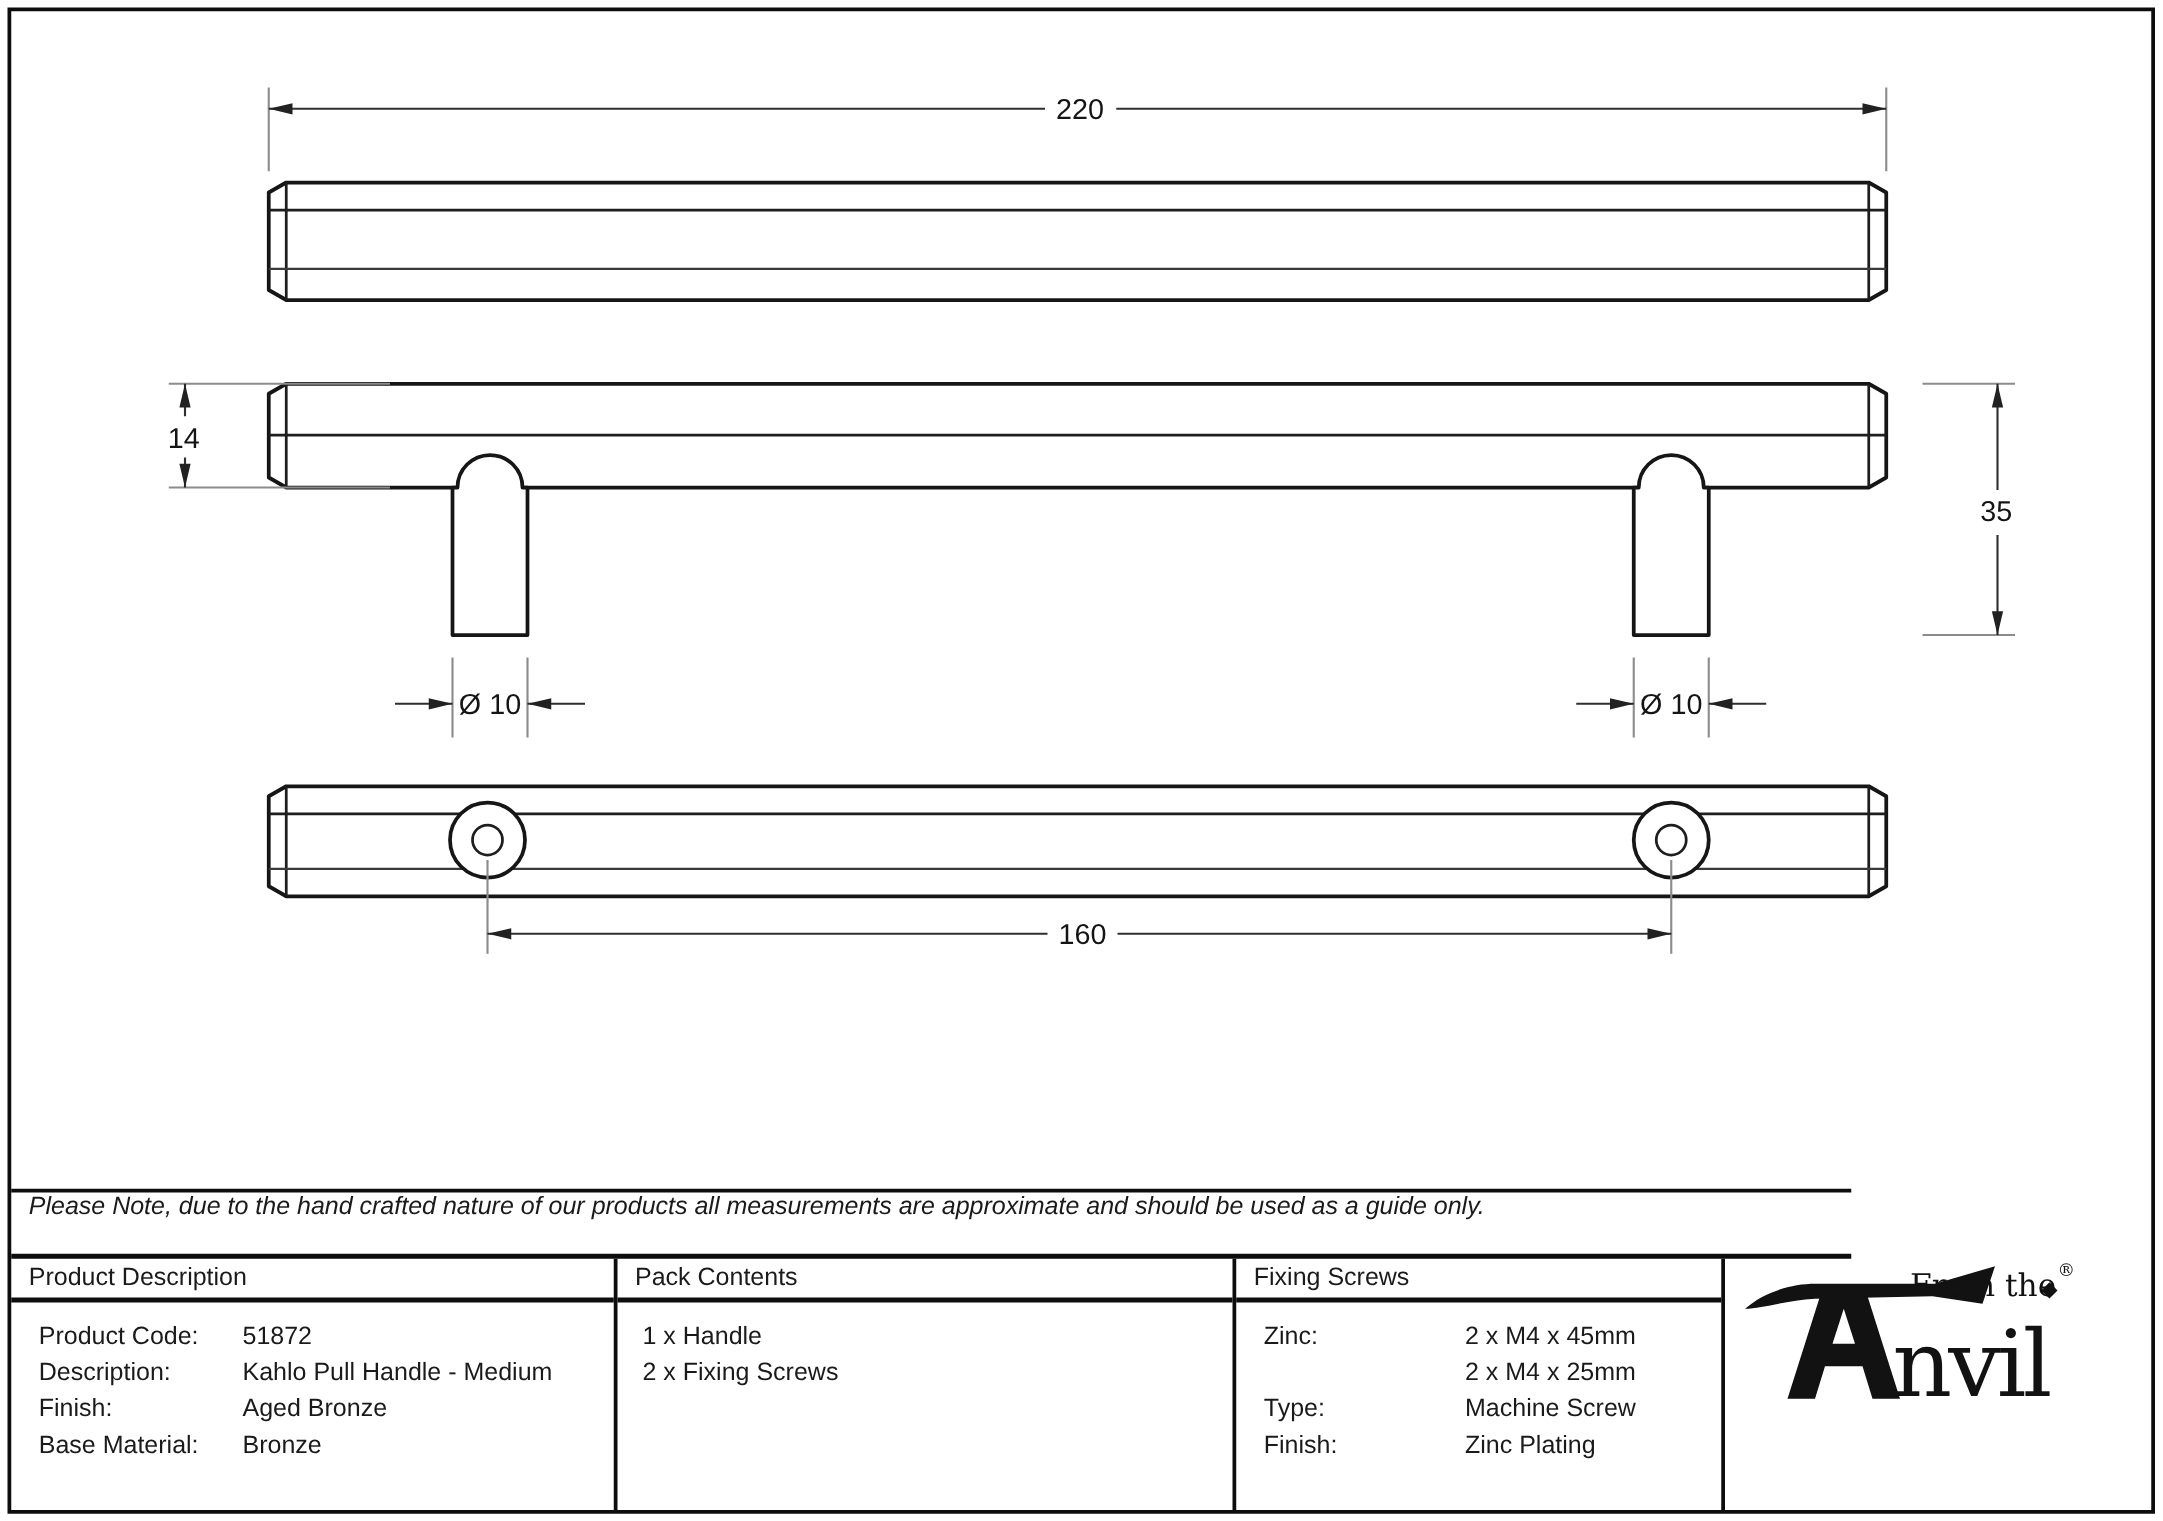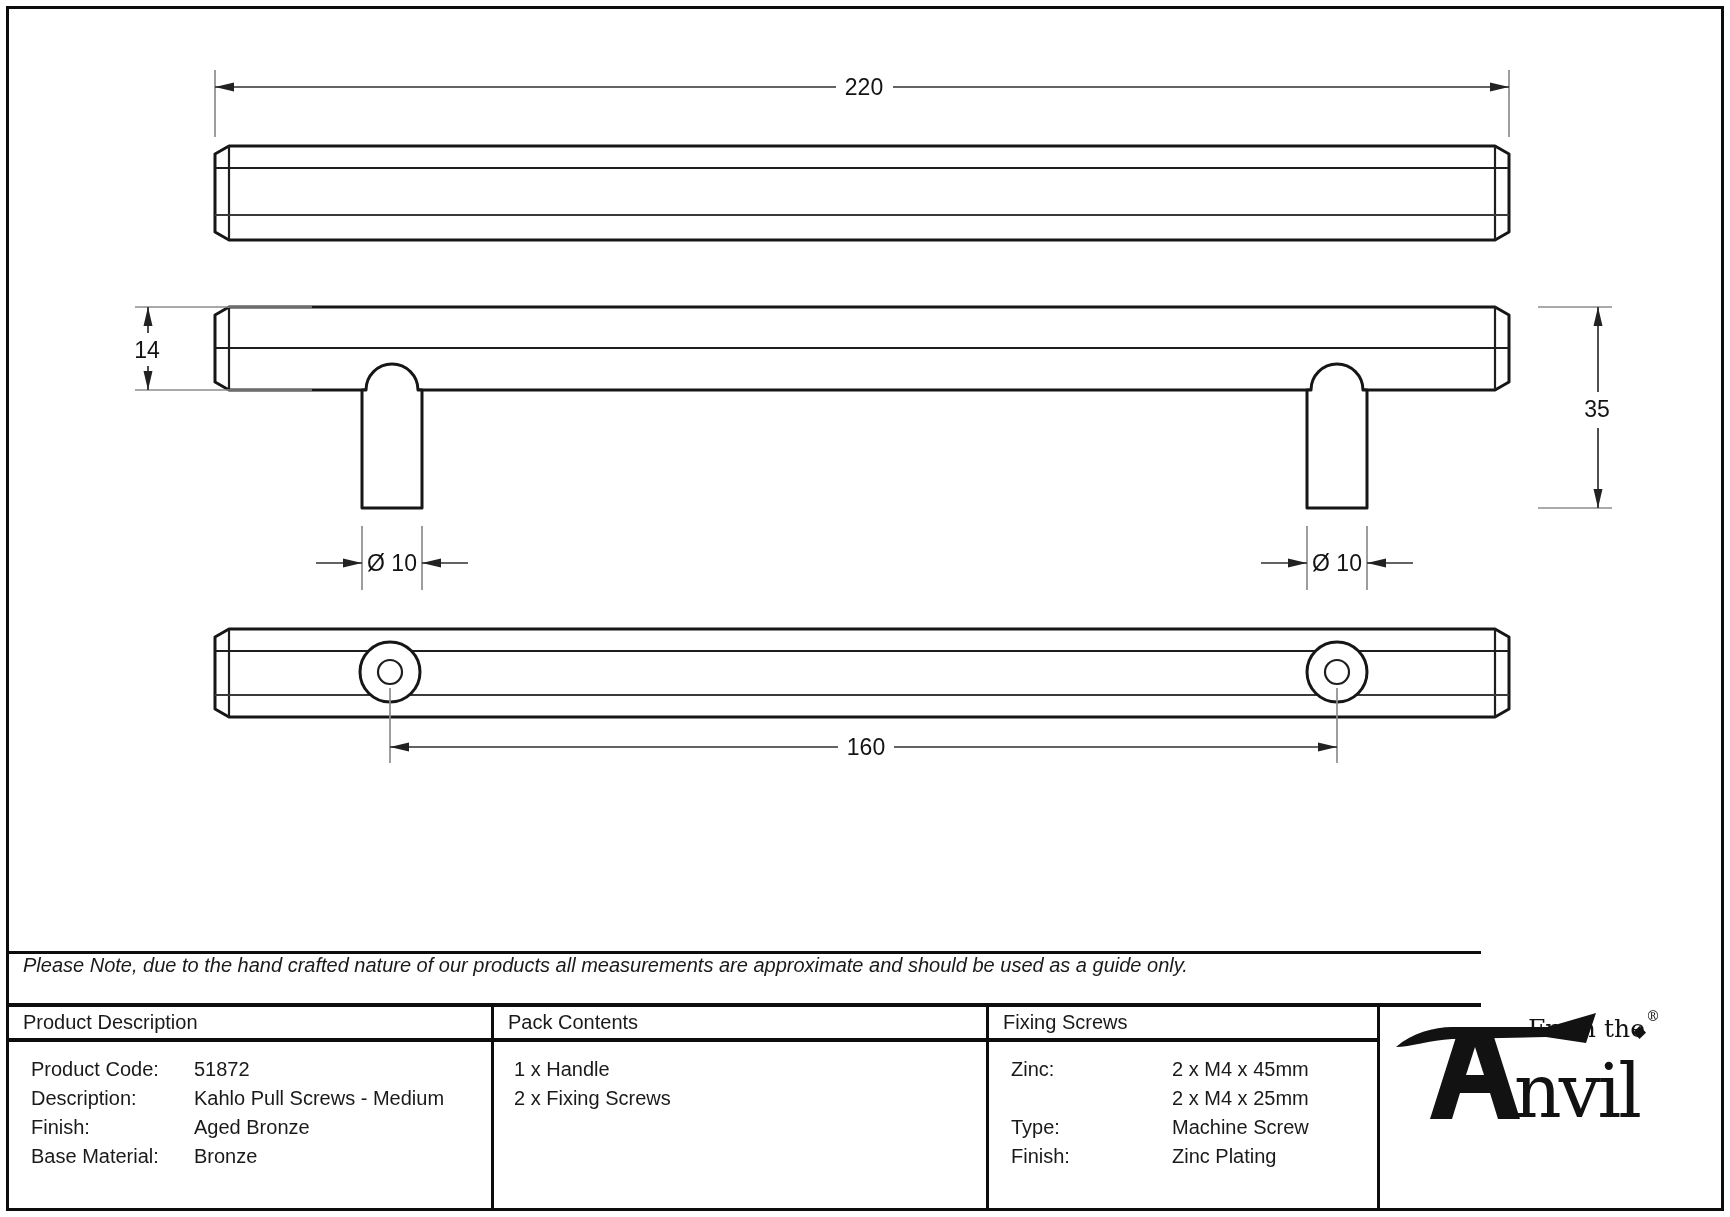--- a/index.html
+++ b/index.html
@@ -146,21 +146,21 @@
       <div class="col-header">
         <span>Product Description</span>
       </div>
       <div class="col-body">
         <div class="kv">
           <span>Product Code:</span>
           <span>51872</span>
         </div>
         <div class="kv">
           <span>Description:</span>
-          <span>Kahlo Pull Screws - Medium</span>
+          <span>Kahlo Pull Handle - Medium</span>
         </div>
         <div class="kv">
           <span>Finish:</span>
           <span>Aged Bronze</span>
         </div>
         <div class="kv">
           <span>Base Material:</span>
           <span>Bronze</span>
         </div>
       </div>

